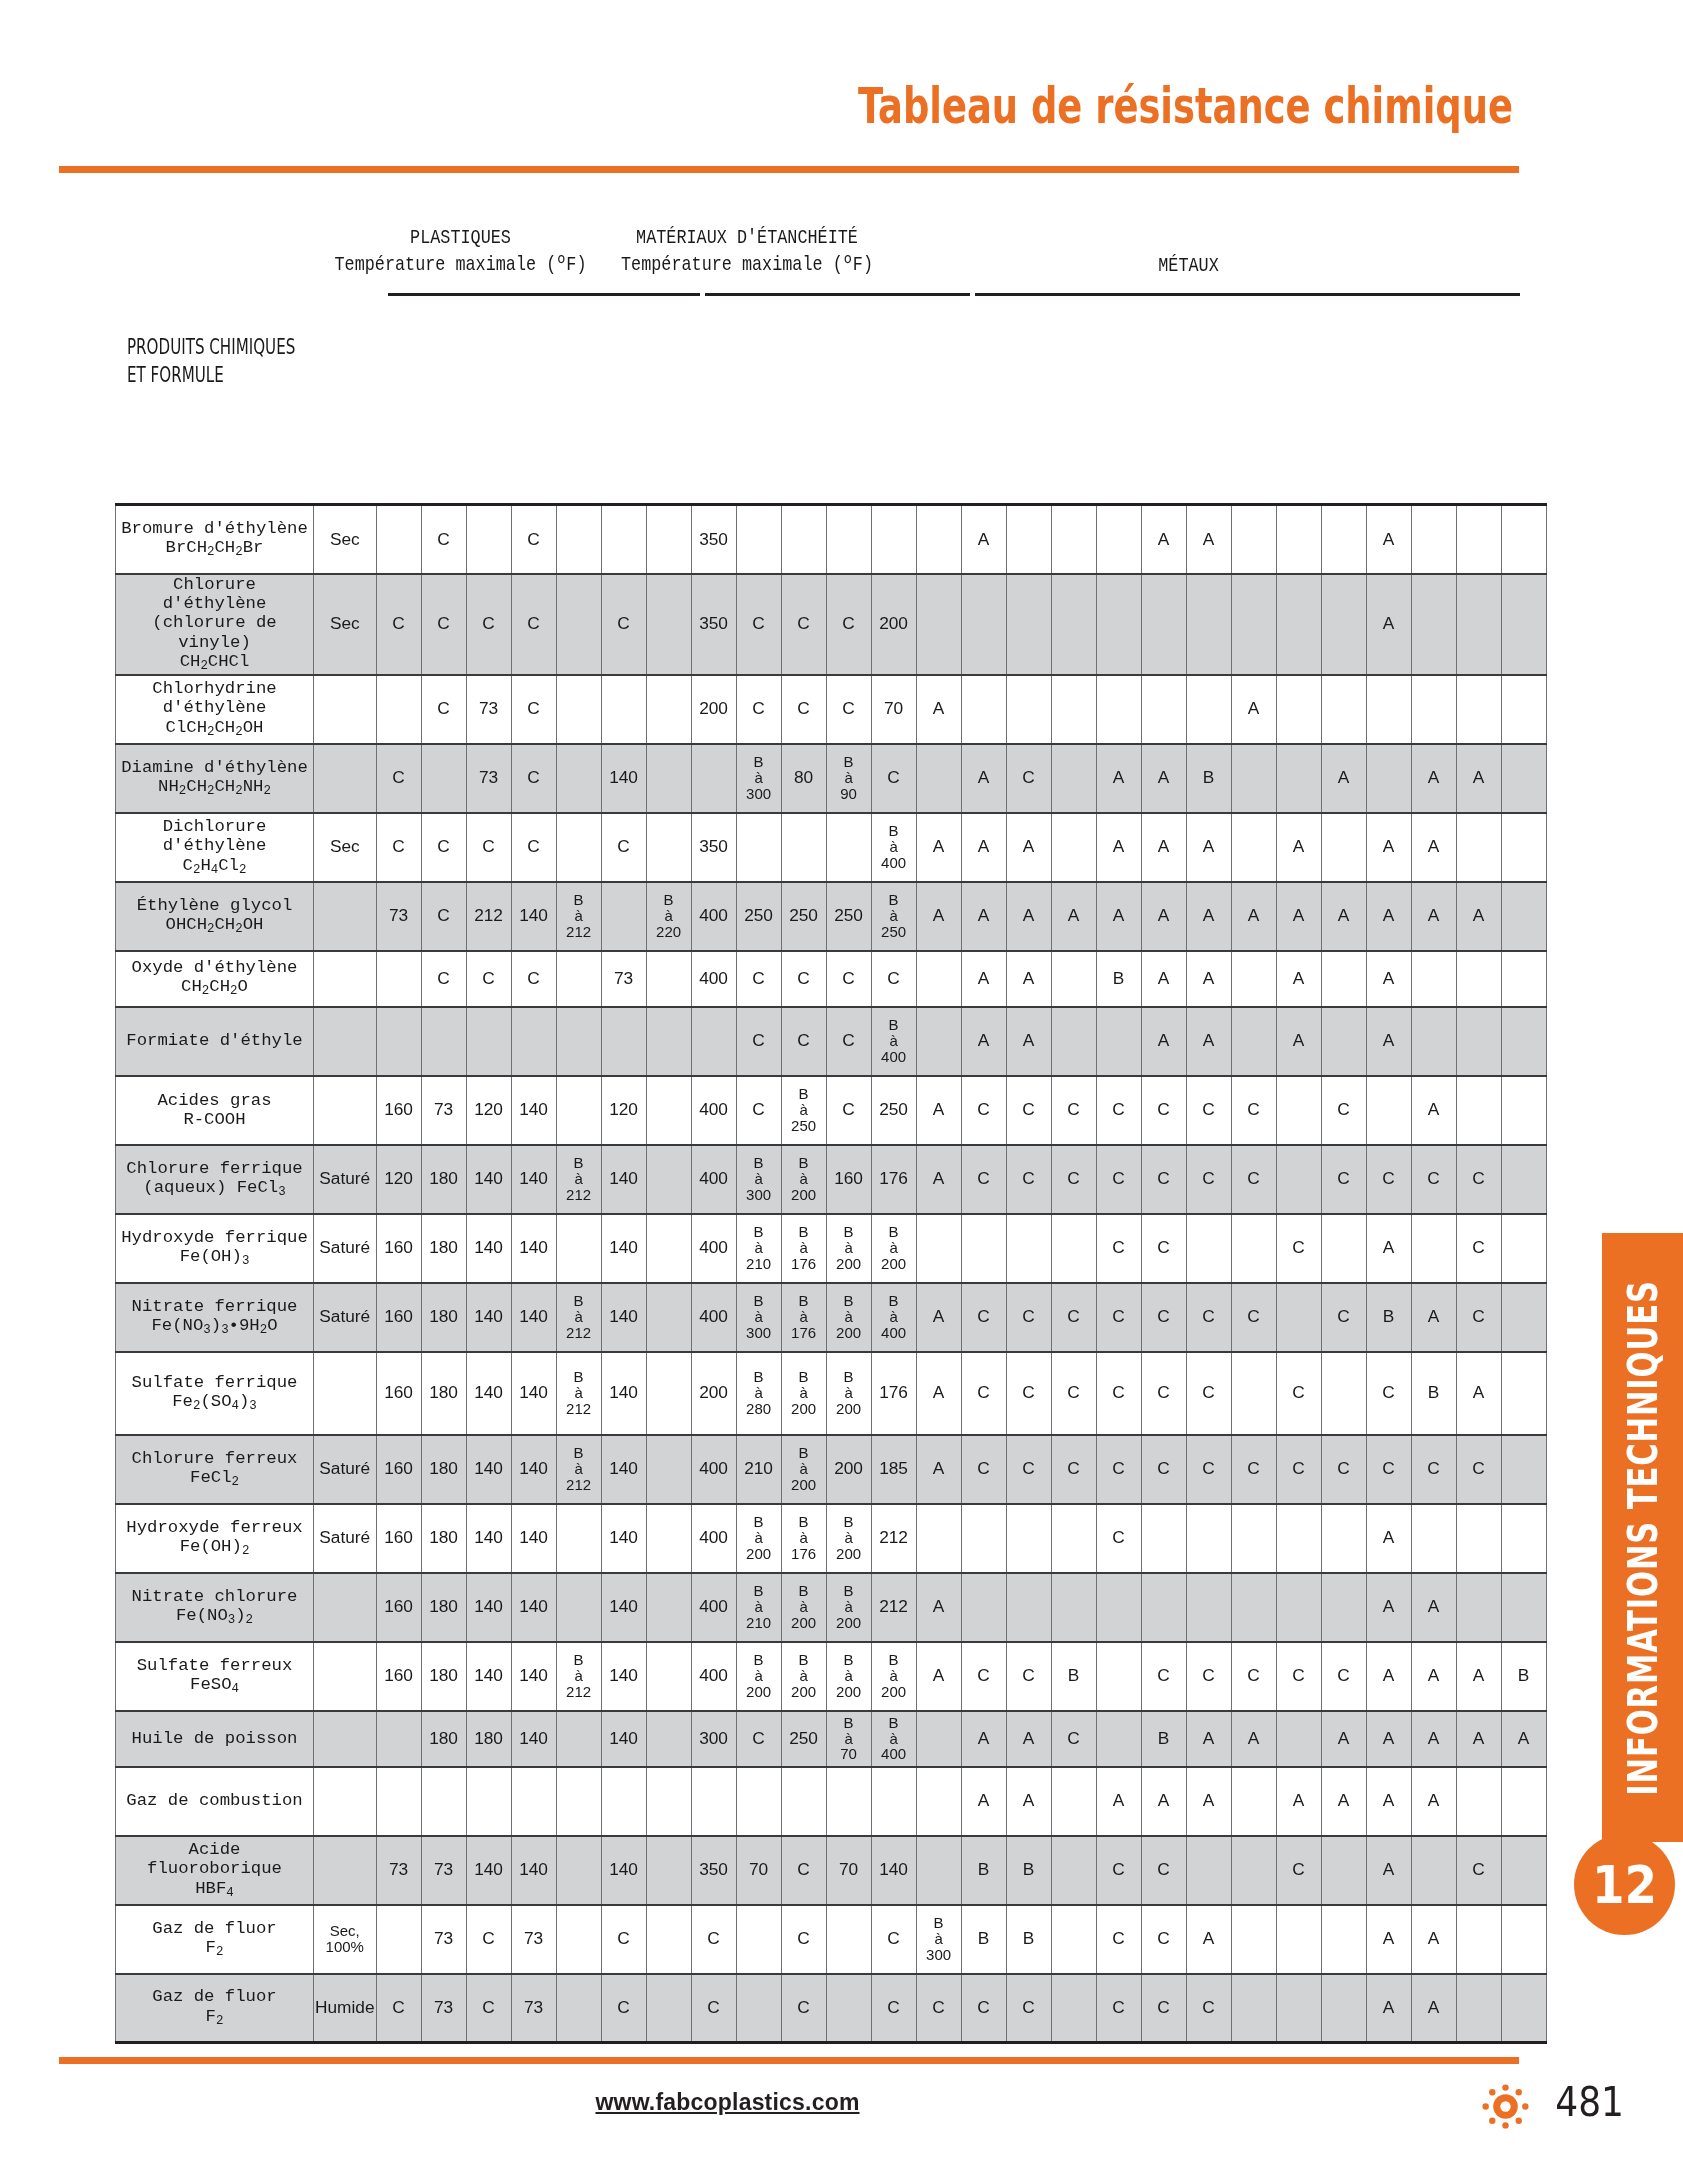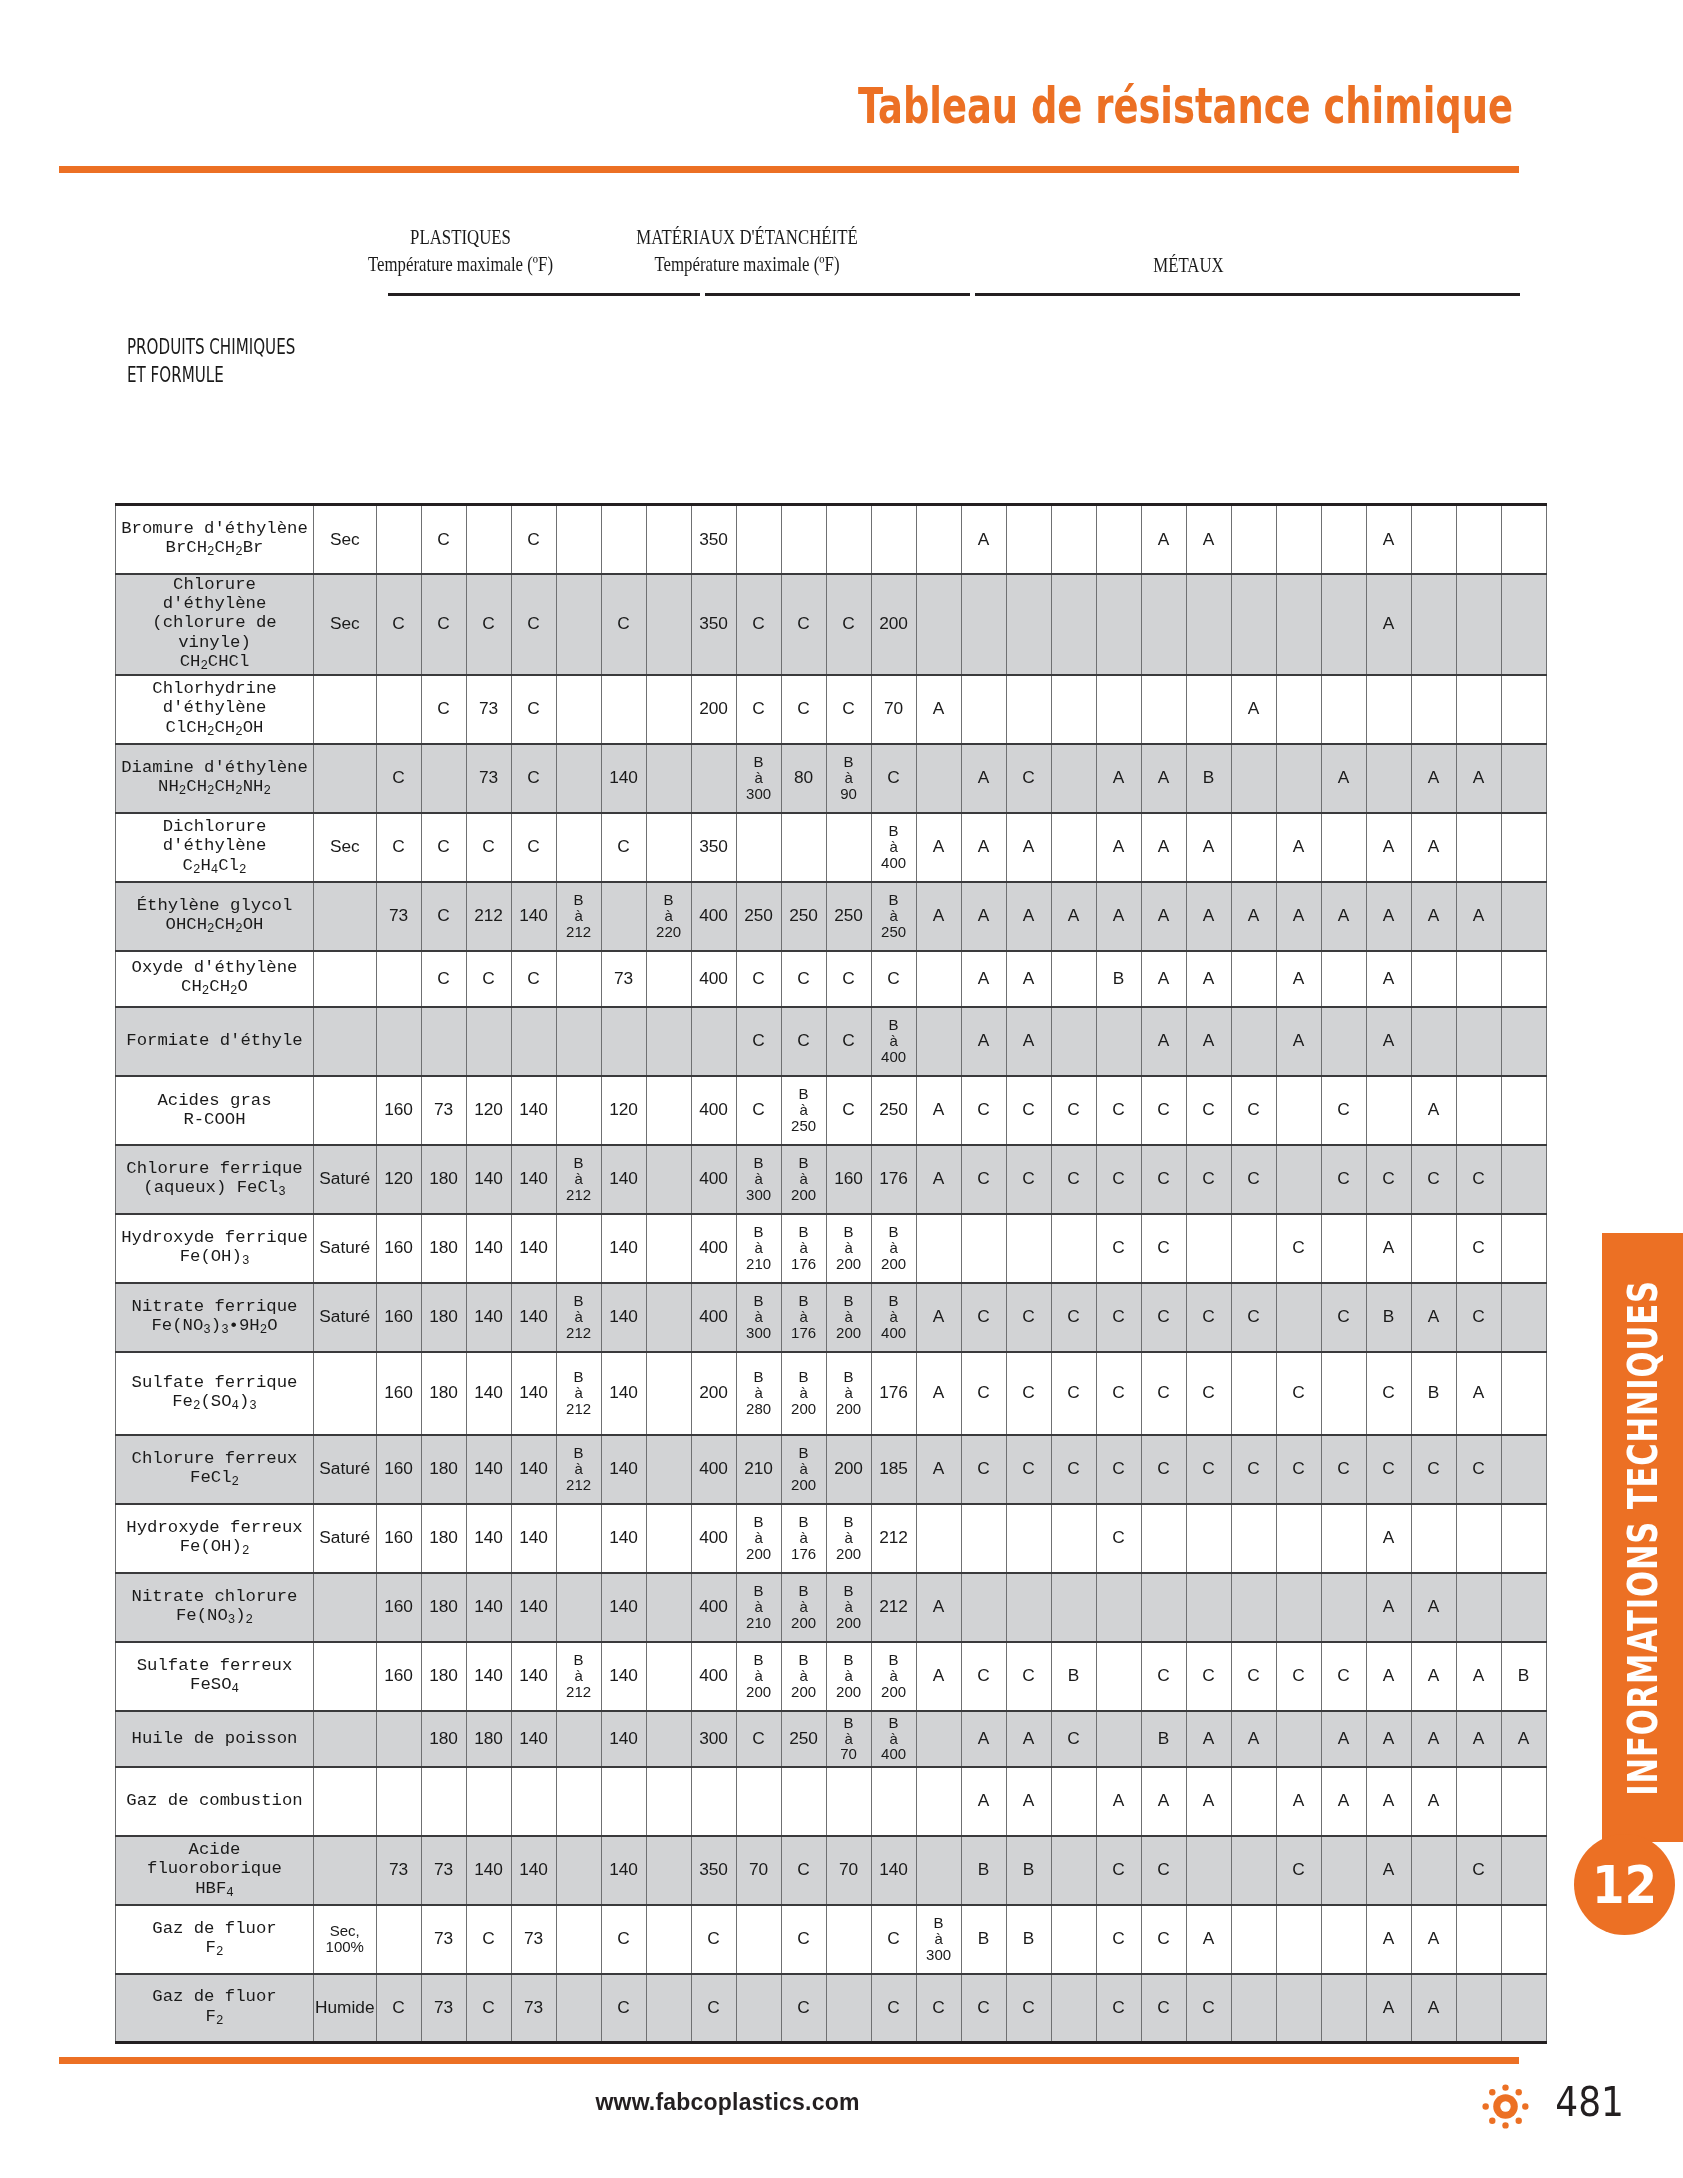--- a/index.html
+++ b/index.html
@@ -33,21 +33,21 @@
   }
   .rule-bottom {
     position:absolute; left:59px; top:2057px; width:1460px; height:7px;
     background:#EC7024;
   }
 
   
   .grp {
     position:absolute;
     text-align:center;
-    font-family:Liberation Serif, serif;
+    font-family:Liberation Mono, monospace;
     font-stretch:condensed;
     font-size:21px;
     color:#1a1a1a;
     line-height:1.30;
   }
   .grp .l1 { display:block; transform:scaleX(0.80); }
   .grp .l2 { display:block; transform:scaleX(0.80); }
   .grp-underline { position:absolute; height:3px; background:#231f20; }
 
   
@@ -140,20 +140,21 @@
     font-family:"Liberation Sans Narrow","DejaVu Sans Condensed","Liberation Sans",sans-serif;
     font-stretch:condensed; font-weight:bold; font-size:52px;
   }
 
   
   .footer-url {
     position:absolute; left:0; width:1455px; top:2089px;
     text-align:center;
     font-weight:bold; font-size:23px; color:#231f20;
     letter-spacing:0.2px;
+    text-decoration:underline;
   }
   .pagenum {
     position:absolute; right:59px; top:2079px;
     font-family:"Liberation Sans Narrow","DejaVu Sans Condensed","Liberation Sans",sans-serif;
     font-stretch:condensed;
     font-size:40px; color:#231f20; font-weight:normal;
   }
   .logo {
     position:absolute; right:149px; top:2081px; width:57px; height:51px;
   }

